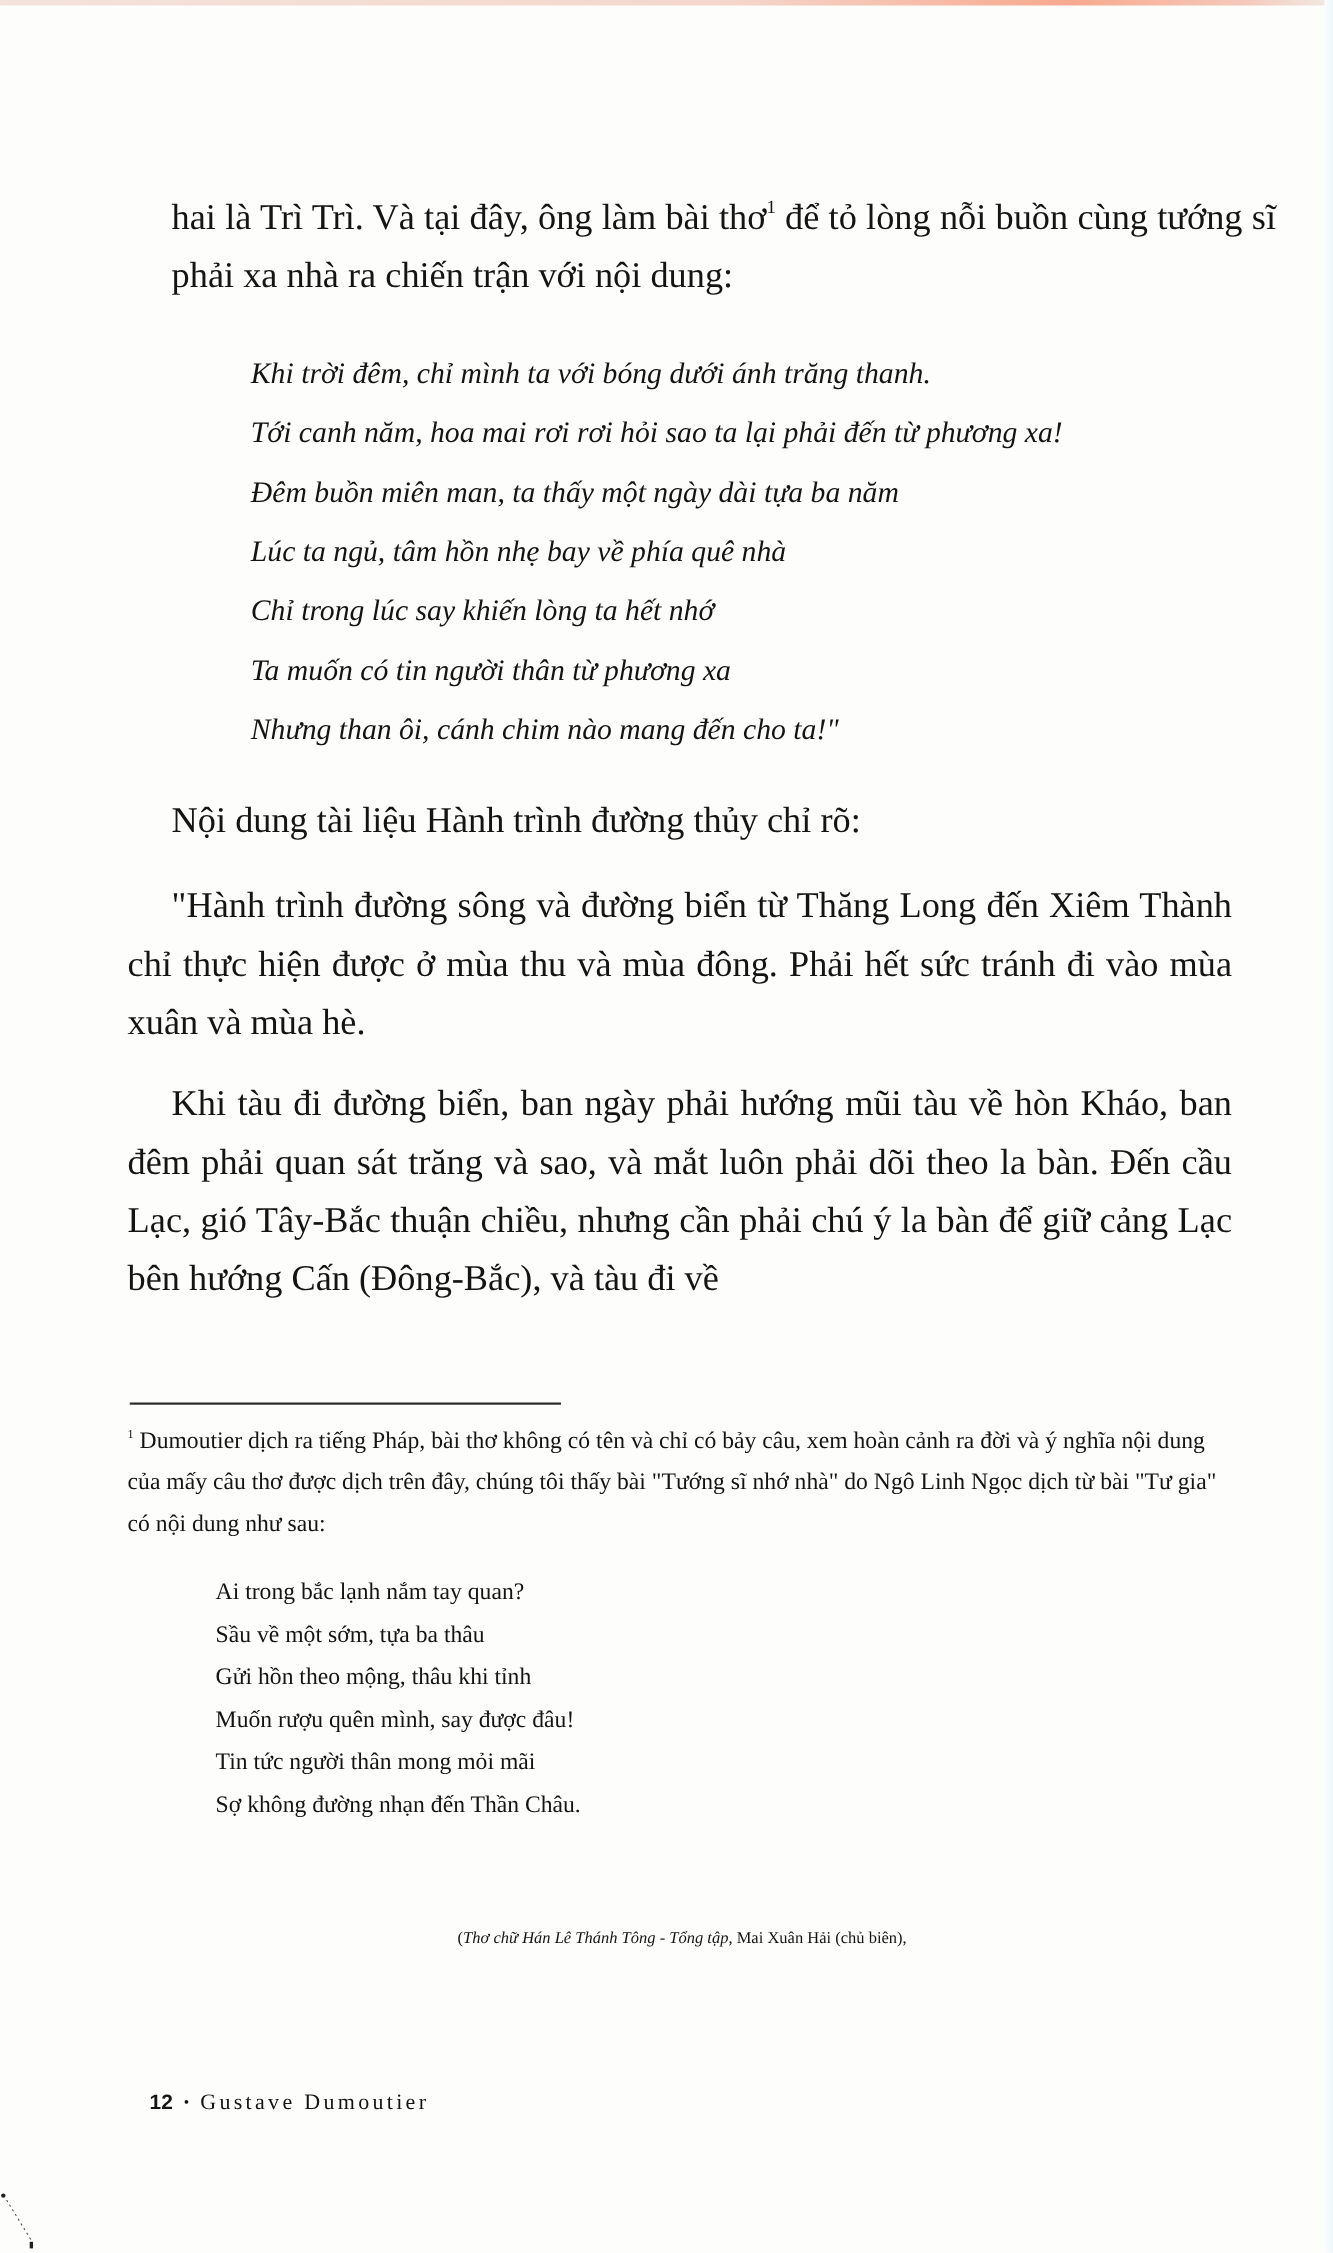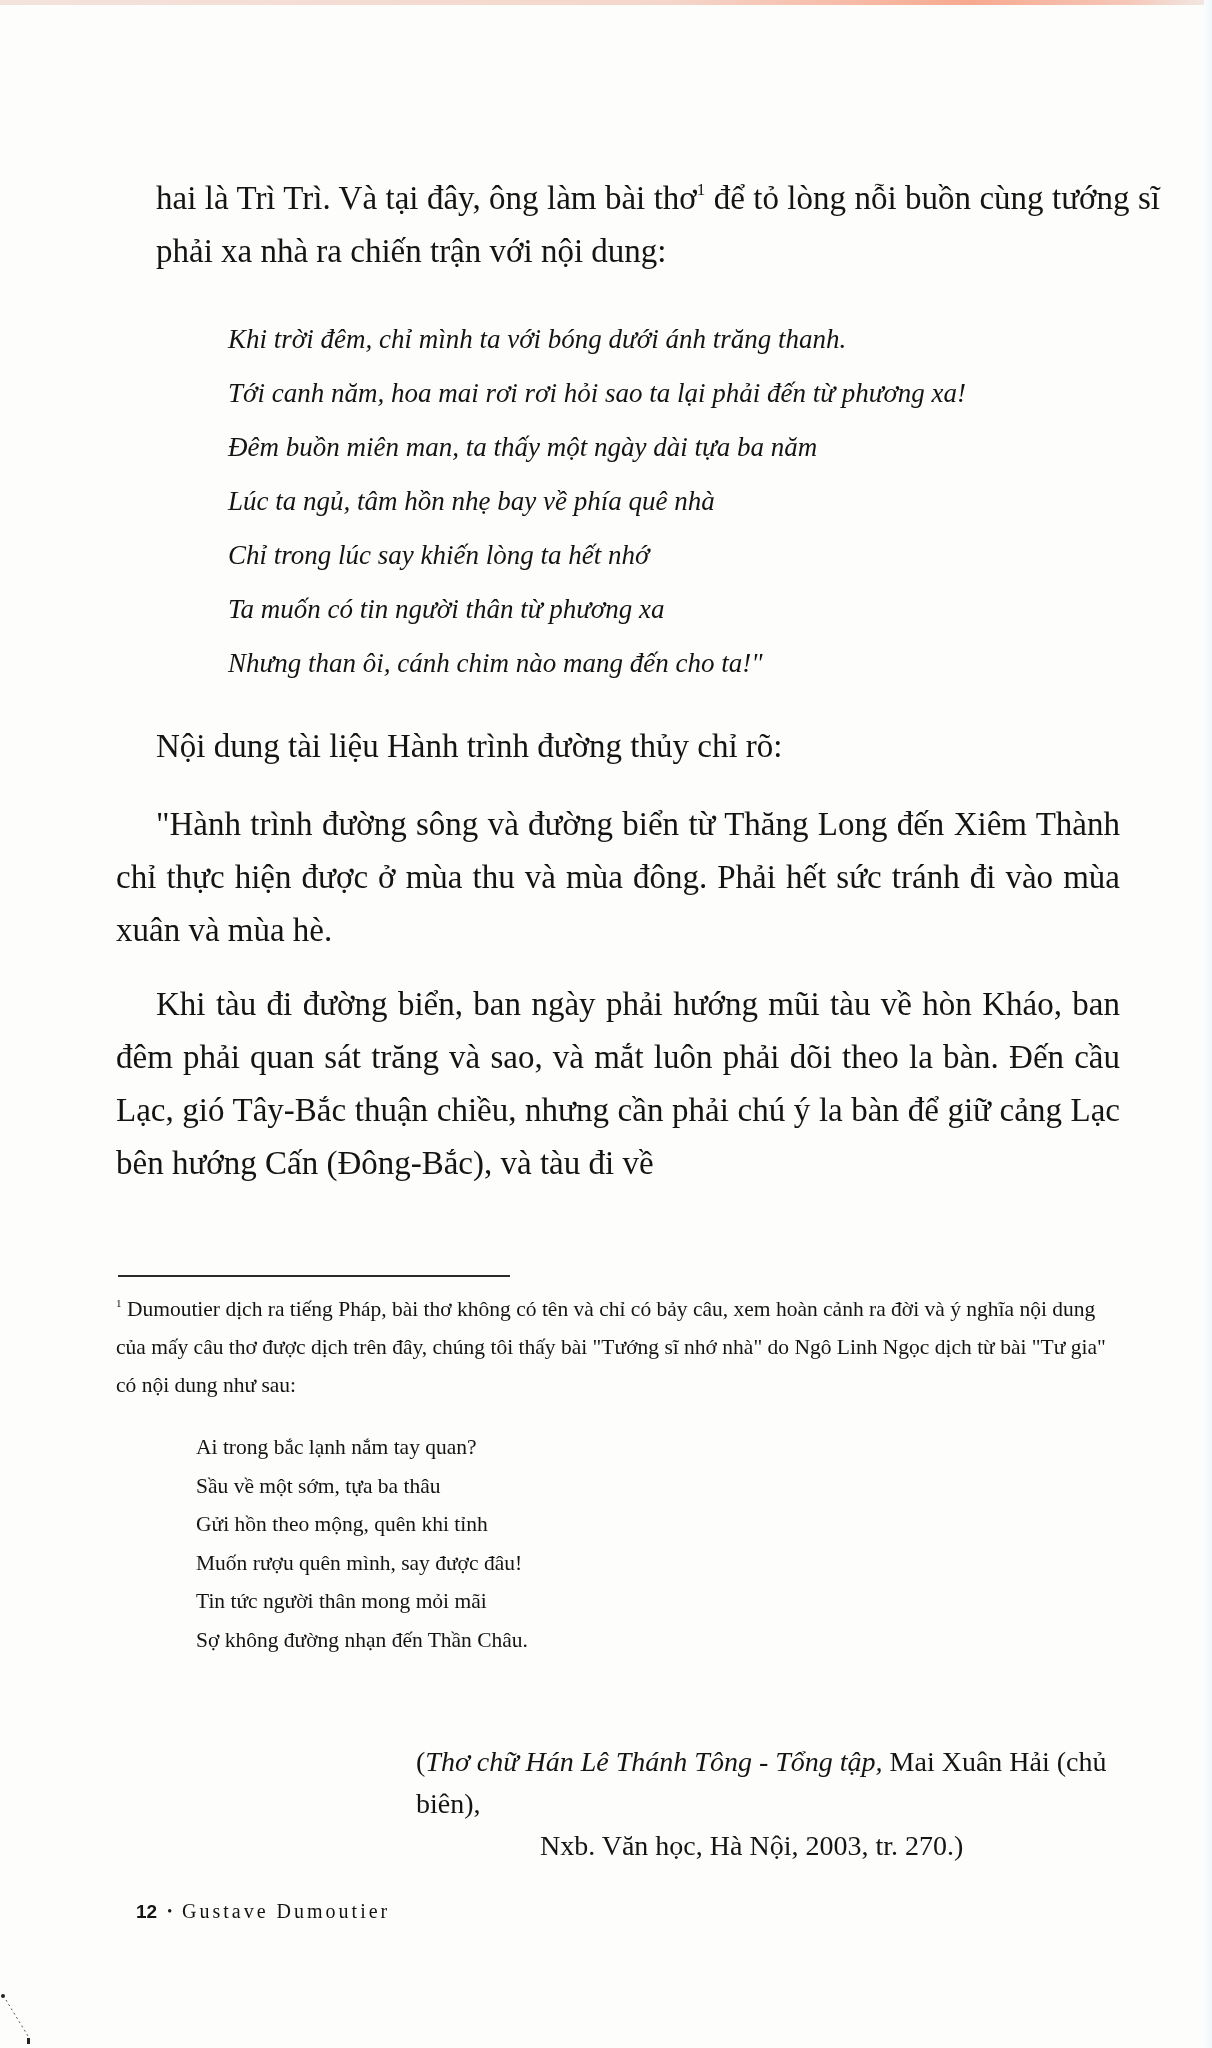--- a/index.html
+++ b/index.html
@@ -37,21 +37,21 @@
     font-size: 21.5px; line-height: 38px; margin: 0;
   }
   .footnote sup { font-size: 11px; vertical-align: 9px; line-height: 0; }
   .fn-poem {
     position: absolute; left: 196px; top: 1428px; margin: 0; padding: 0; list-style: none;
     font-size: 21.5px; line-height: 38.5px;
   }
   .fn-poem li { white-space: nowrap; }
   .citation {
     position: absolute; left: 400px; top: 1741px; width: 740px;
-    font-size: 28px; line-height: 42px;
+    font-size: 15px; line-height: 42px;
   }
   .citation .c1 { display: block; padding-left: 16px; }
   .citation .c2 { display: block; padding-left: 140px; }
   .citation i { font-style: italic; }
   .footer {
     position: absolute; left: 136px; top: 1896px;
     font-size: 20px; line-height: 30px; letter-spacing: 0;
   }
   .footer .page-num { font-family: "Liberation Sans", sans-serif; font-weight: bold; font-size: 19px; }
   .footer .bullet { margin: 0 10px; font-size: 14px; vertical-align: 2px; }
@@ -84,29 +84,28 @@
 
 <p class="para indent" style="top:978px;">Khi tàu đi đường biển, ban ngày phải hướng mũi tàu về hòn Kháo, ban đêm phải quan sát trăng và sao, và mắt luôn phải dõi theo la bàn. Đến cầu Lạc, gió Tây-Bắc thuận chiều, nhưng cần phải chú ý la bàn để giữ cảng Lạc bên hướng Cấn (Đông-Bắc), và tàu đi về</p>
 
 <div class="fn-sep"></div>
 
 <p class="footnote"><sup>1</sup><span> Dumoutier dịch ra tiếng Pháp, bài thơ không có tên và chỉ có bảy câu, xem hoàn cảnh ra đời và ý nghĩa nội dung của mấy câu thơ được dịch trên đây, chúng tôi thấy bài "Tướng sĩ nhớ nhà" do Ngô Linh Ngọc dịch từ bài "Tư gia" có nội dung như sau:</span></p>
 
 <ul class="fn-poem">
   <li>Ai trong bắc lạnh nắm tay quan?</li>
   <li>Sầu về một sớm, tựa ba thâu</li>
-  <li>Gửi hồn theo mộng, quên khi tỉnh</li>
+  <li>Gửi hồn theo mộng, thâu khi tỉnh</li>
   <li>Muốn rượu quên mình, say được đâu!</li>
   <li>Tin tức người thân mong mỏi mãi</li>
   <li>Sợ không đường nhạn đến Thần Châu.</li>
 </ul>
 
 <div class="citation">
   <span class="c1"><span>(</span><i>Thơ chữ Hán Lê Thánh Tông - Tổng tập,</i><span> Mai Xuân Hải (chủ biên),</span></span>
-  <span class="c2">Nxb. Văn học, Hà Nội, 2003, tr. 270.)</span>
 </div>
 
 <div class="footer">
   <span class="page-num">12</span><span class="bullet">•</span><span class="author">Gustave Dumoutier</span>
 </div>
 
 <svg class="scan-mark" viewBox="0 0 40 56" width="40" height="56">
   <circle cx="3" cy="4" r="2" fill="#222"></circle>
   <line x1="6" y1="8" x2="28" y2="44" stroke="#555" stroke-width="1" stroke-dasharray="2,3"></line>
   <rect x="27" y="46" width="3" height="6" fill="#222"></rect>

